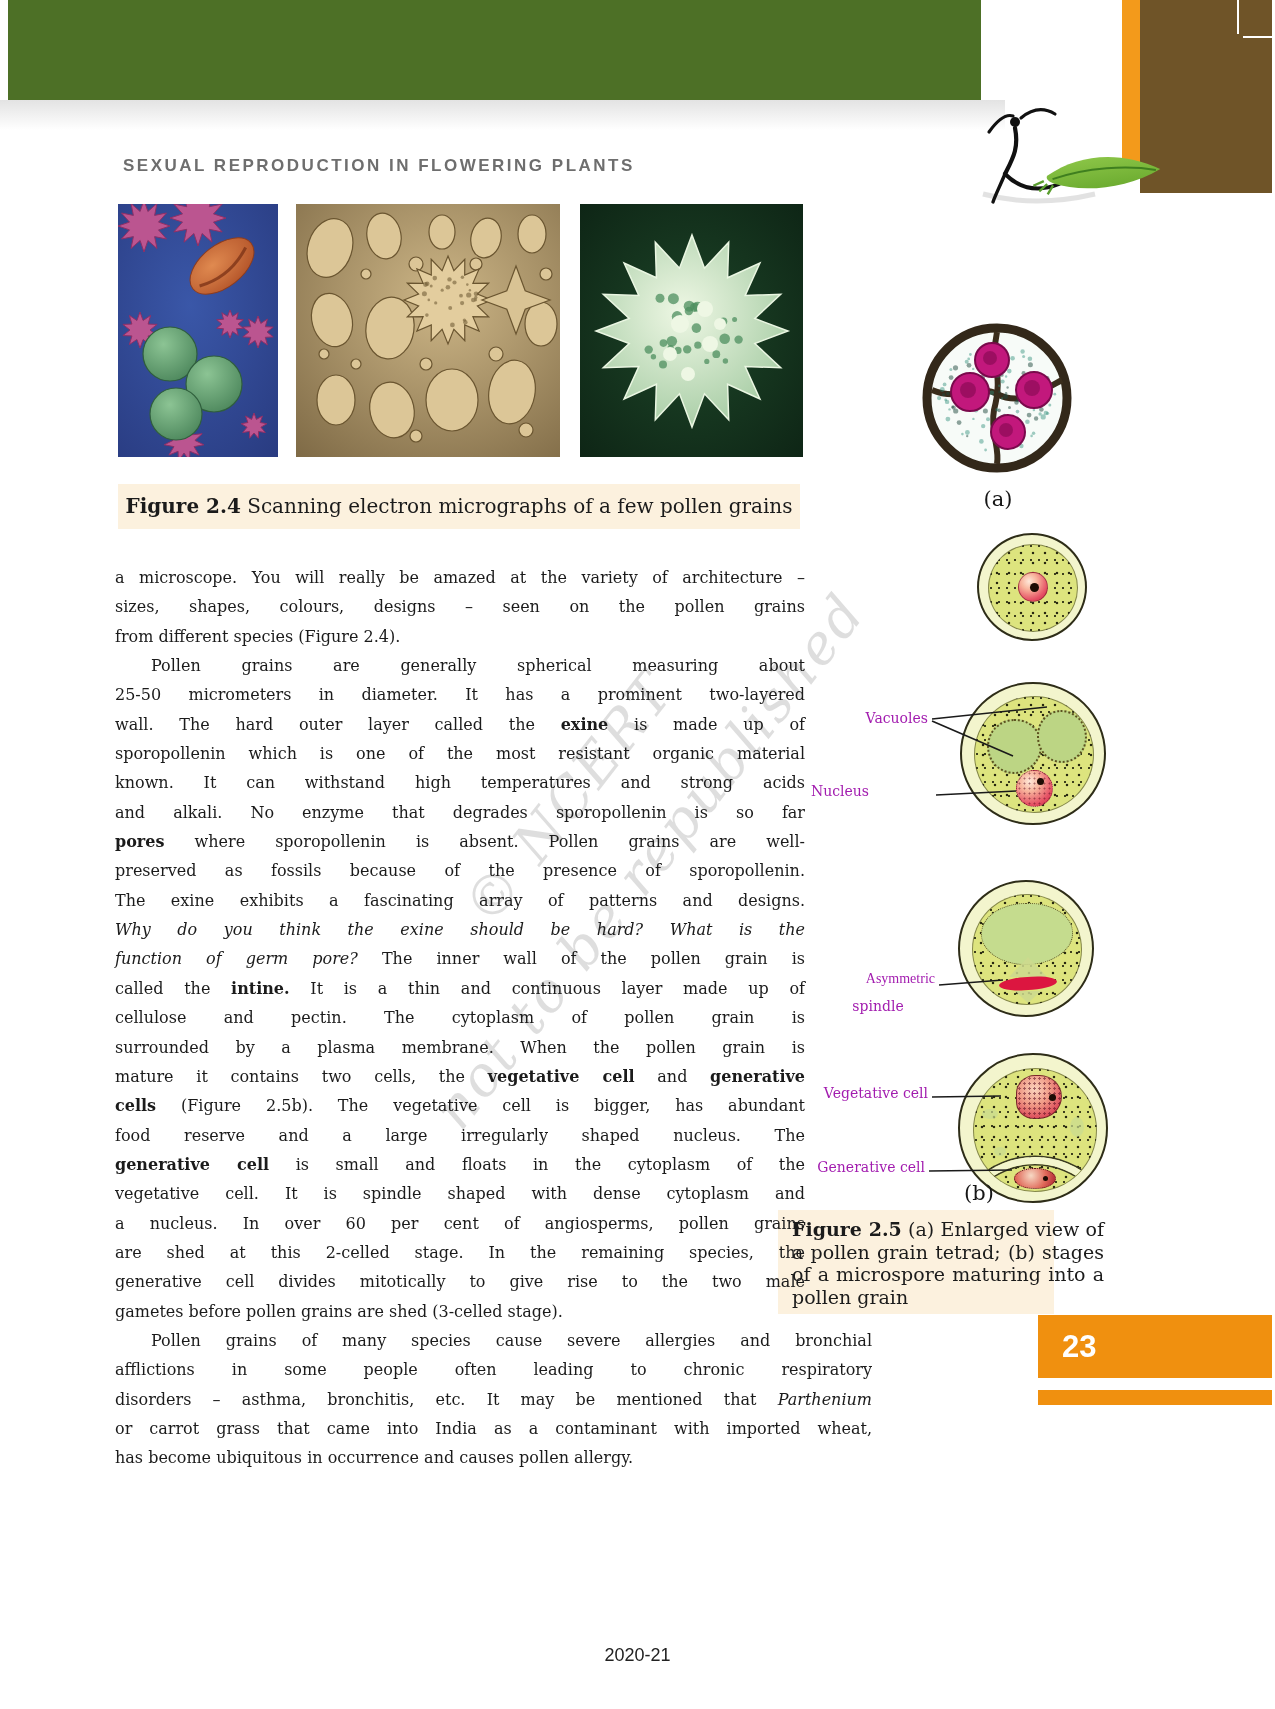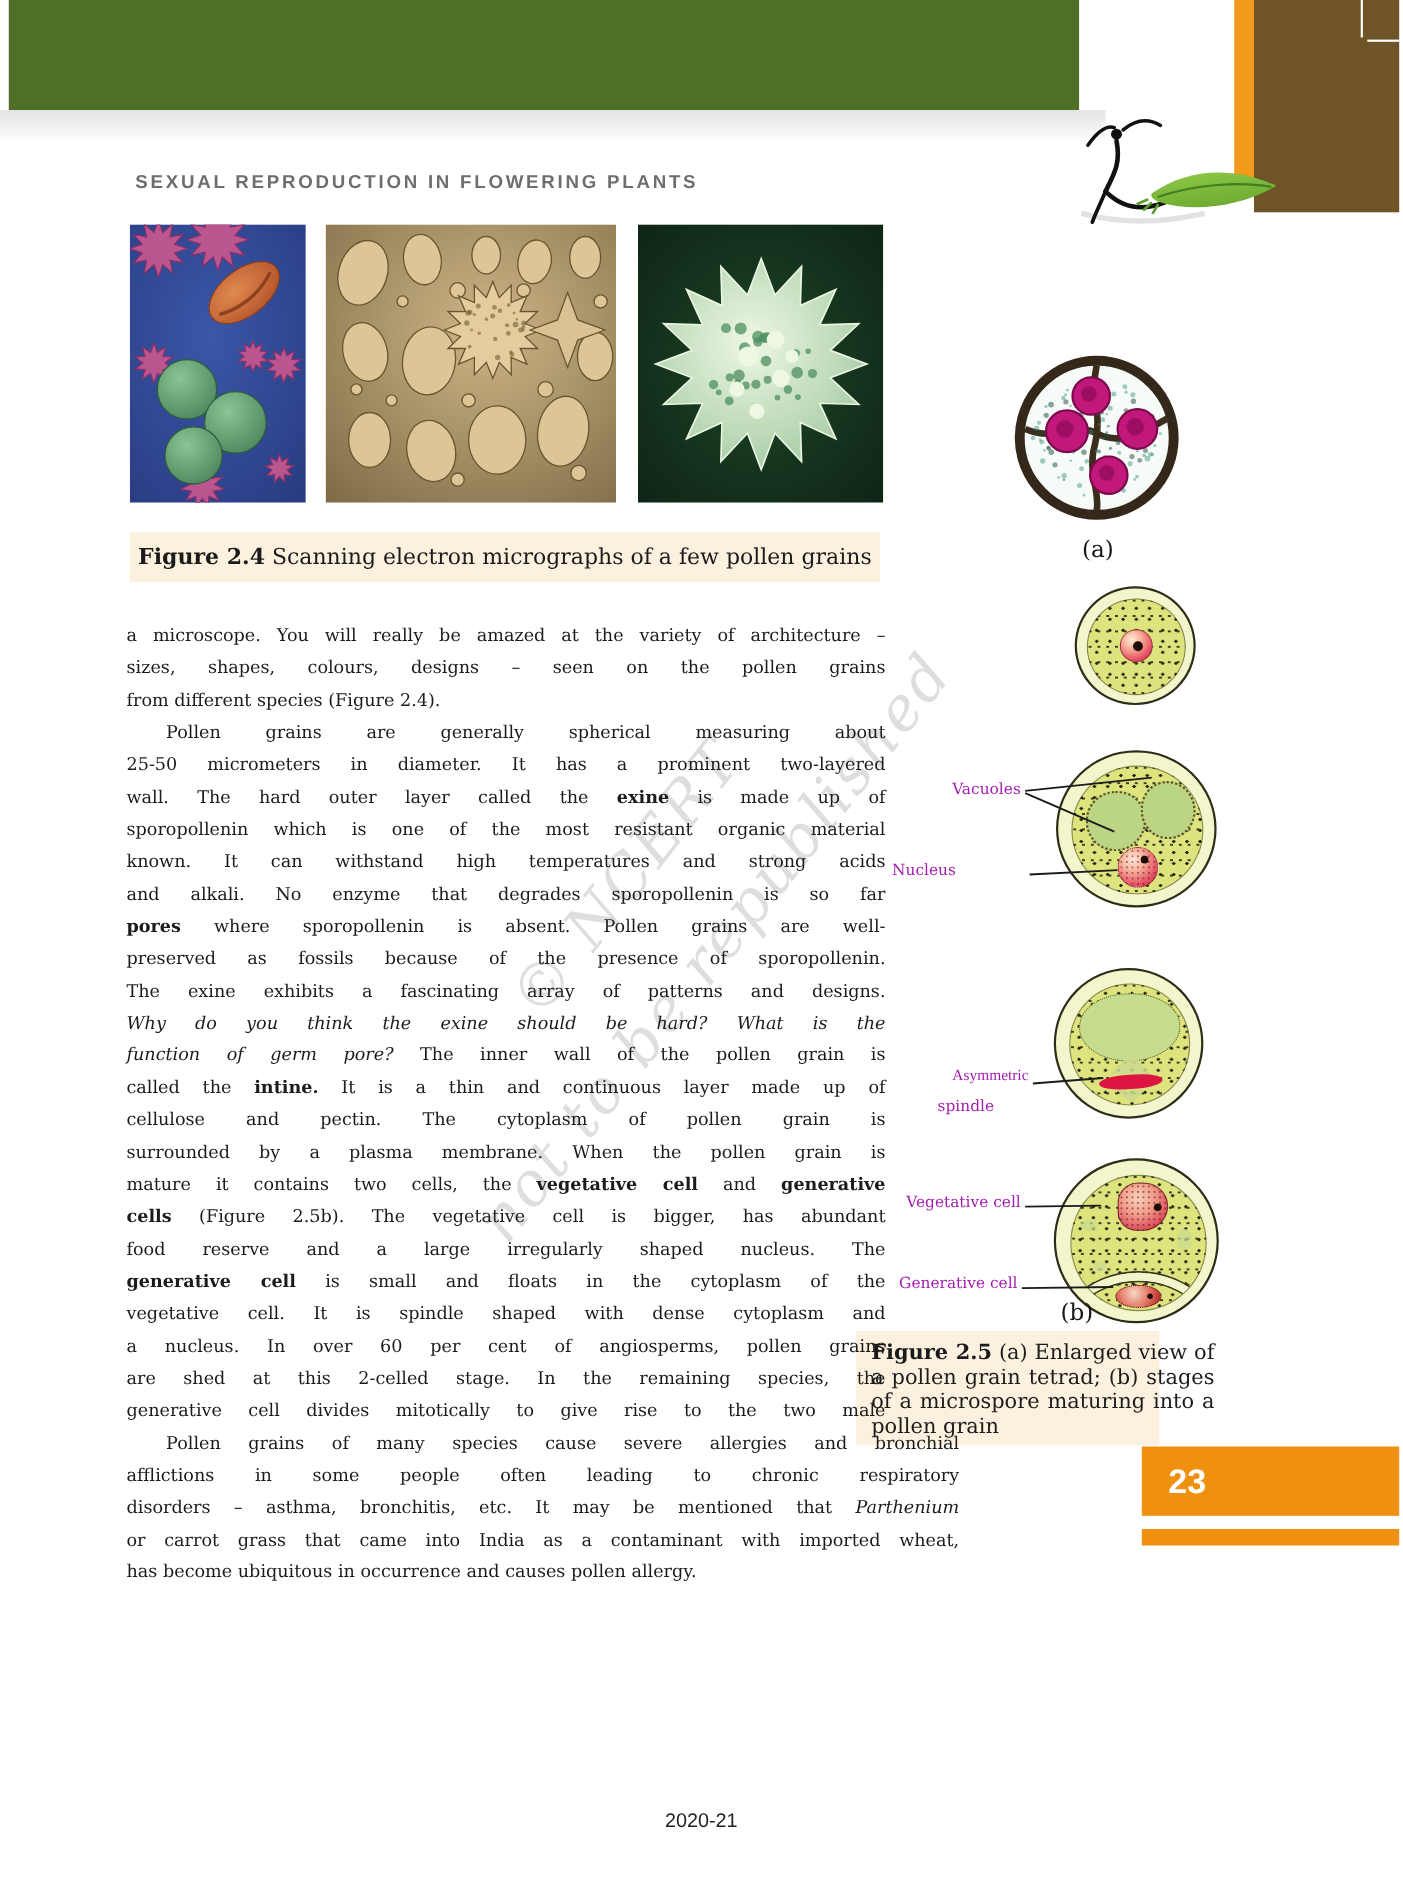--- a/index.html
+++ b/index.html
@@ -517,20 +517,21 @@
       <div class="bl"><span>cellulose and pectin.  The cytoplasm of pollen grain is</span></div>
       <div class="bl"><span>surrounded by a plasma membrane.  When the pollen grain is</span></div>
       <div class="bl"><span>mature it contains two cells, the </span><span class="b">vegetative cell</span><span> and </span><span class="b">generative</span></div>
       <div class="bl"><span class="b">cells</span><span> (Figure 2.5b).  The vegetative cell is bigger, has abundant</span></div>
       <div class="bl"><span>food reserve and a large irregularly shaped nucleus. The</span></div>
       <div class="bl"><span class="b">generative cell</span><span> is small and floats in the cytoplasm of the</span></div>
       <div class="bl"><span>vegetative cell.  It is spindle shaped with dense cytoplasm and</span></div>
       <div class="bl"><span>a nucleus.  In over 60 per cent of angiosperms, pollen grains</span></div>
       <div class="bl"><span>are shed at this 2-celled stage. In the remaining species, the</span></div>
       <div class="bl"><span>generative cell divides mitotically to give rise to the two male</span></div>
+      <div class="bl end"><span>gametes before pollen grains are shed (3-celled stage).</span></div>
       <div class="bl ind wide"><span>Pollen grains of many species cause severe allergies and bronchial</span></div>
       <div class="bl wide"><span>afflictions in some people often leading to chronic respiratory</span></div>
       <div class="bl wide"><span>disorders – asthma, bronchitis, etc. It may be mentioned that </span><span class="i">Parthenium</span></div>
       <div class="bl wide"><span>or carrot grass that came into India as a contaminant with imported wheat,</span></div>
       <div class="bl end wide"><span>has become ubiquitous in occurrence and causes pollen allergy.</span></div>
     </div>
 
   <div class="abs footer">2020-21</div>
 
 </div>

